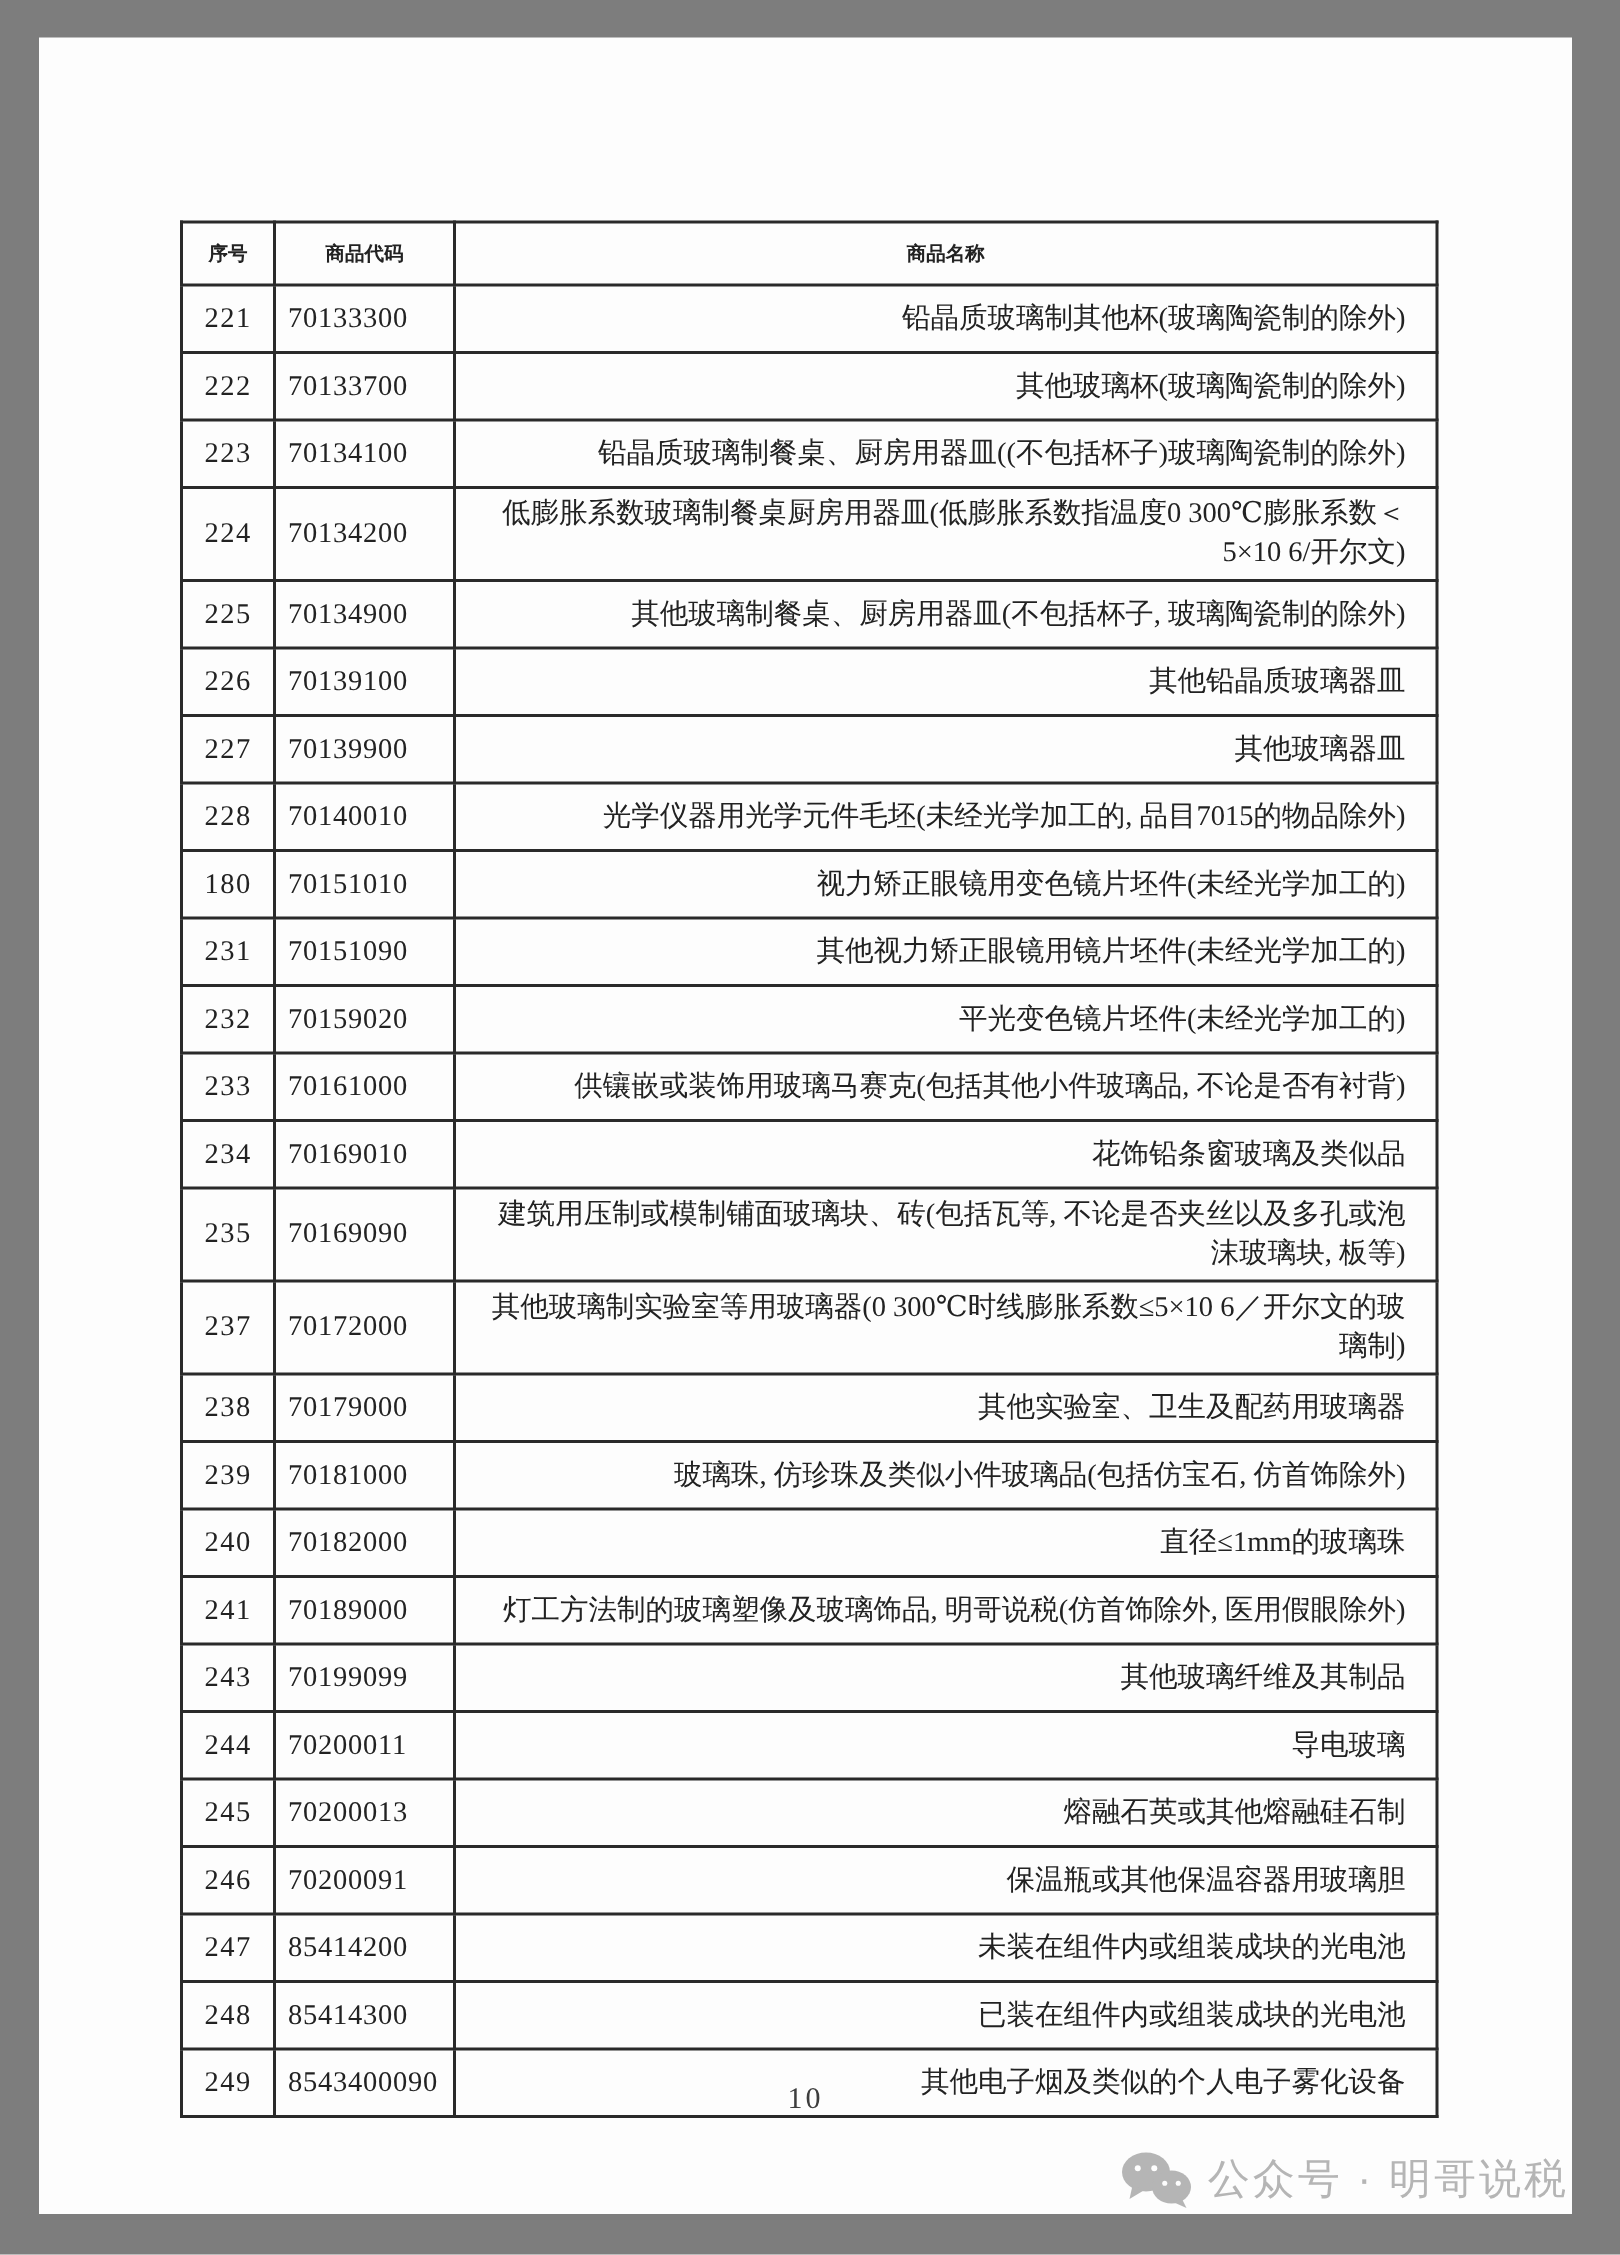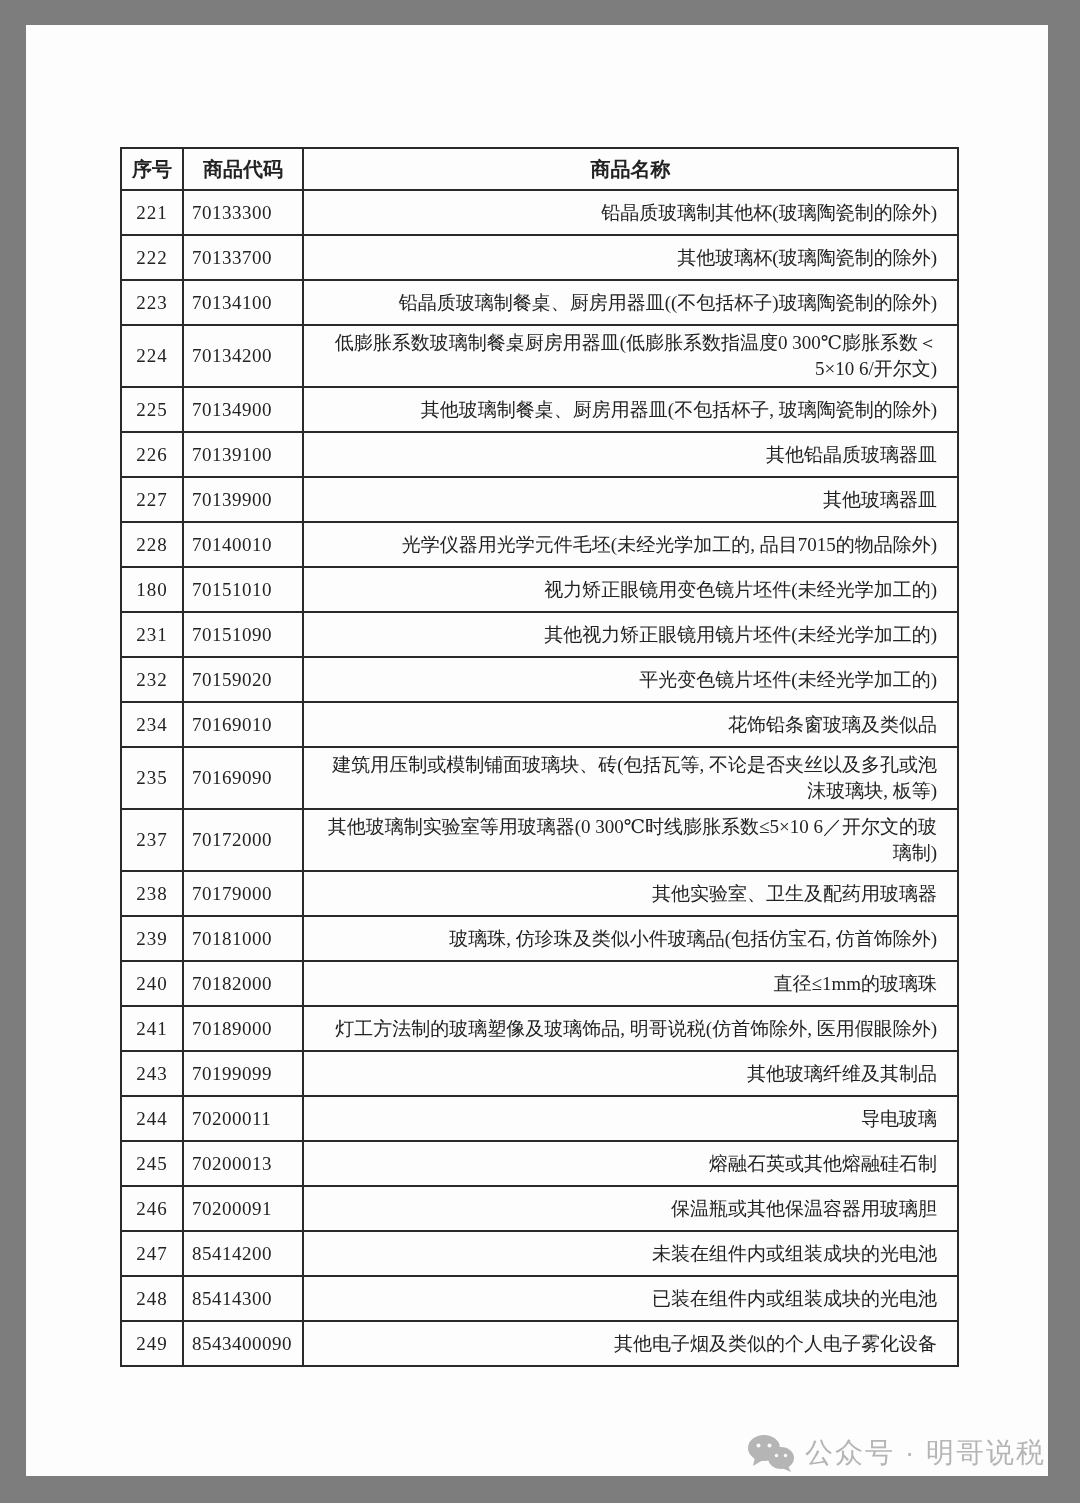--- a/index.html
+++ b/index.html
@@ -35,21 +35,21 @@
   .doc-table col.c-name { width: 655px; }
   .doc-table th, .doc-table td {
     border: 2px solid #2a2a2a;
     color: #222222;
     font-size: 19px;
     vertical-align: middle;
   }
   .doc-table thead th {
     height: 36px;
     font-weight: bold;
-    font-size: 20px;
+    font-size: 13px;
     text-align: center;
     padding: 2px 4px;
   }
   .doc-table td { height: 35px; line-height: 26px; }
   .doc-table td.cell-no   { text-align: center; letter-spacing: 1px; }
   .doc-table td.cell-code { text-align: left; padding: 2px 4px 2px 8px; letter-spacing: 0.5px; }
   .doc-table td.cell-name { text-align: right; padding: 4px 20px; }
   .page-number {
     position: absolute;
     left: 0;
@@ -146,20 +146,25 @@
         <td class="cell-no">231</td>
         <td class="cell-code">70151090</td>
         <td class="cell-name">其他视力矫正眼镜用镜片坯件(未经光学加工的)</td>
       </tr>
         <tr>
         <td class="cell-no">232</td>
         <td class="cell-code">70159020</td>
         <td class="cell-name">平光变色镜片坯件(未经光学加工的)</td>
       </tr>
         <tr>
+        <td class="cell-no">233</td>
+        <td class="cell-code">70161000</td>
+        <td class="cell-name">供镶嵌或装饰用玻璃马赛克(包括其他小件玻璃品, 不论是否有衬背)</td>
+      </tr>
+        <tr>
         <td class="cell-no">234</td>
         <td class="cell-code">70169010</td>
         <td class="cell-name">花饰铅条窗玻璃及类似品</td>
       </tr>
         <tr>
         <td class="cell-no">235</td>
         <td class="cell-code">70169090</td>
         <td class="cell-name">建筑用压制或模制铺面玻璃块、砖(包括瓦等, 不论是否夹丝以及多孔或泡沫玻璃块, 板等)</td>
       </tr>
         <tr>
@@ -218,20 +223,21 @@
         <td class="cell-name">已装在组件内或组装成块的光电池</td>
       </tr>
         <tr>
         <td class="cell-no">249</td>
         <td class="cell-code">8543400090</td>
         <td class="cell-name">其他电子烟及类似的个人电子雾化设备</td>
       </tr>
       </tbody>
   </table>
 
+  <div class="page-number">10</div>
 
   <div class="watermark">
     <svg class="wechat-icon" viewBox="0 0 48 38" xmlns="http://www.w3.org/2000/svg">
       <ellipse cx="17" cy="14" rx="16" ry="13" fill="#b5b5b5"></ellipse>
       <polygon points="8,23 6,32 16,26" fill="#b5b5b5"></polygon>
       <circle cx="11.5" cy="11.5" r="2" fill="#fdfdfd"></circle>
       <circle cx="22.5" cy="11.5" r="2" fill="#fdfdfd"></circle>
       <ellipse cx="34" cy="24" rx="13" ry="11" fill="#b5b5b5"></ellipse>
       <polygon points="41,32 44,38 35,34" fill="#b5b5b5"></polygon>
       <circle cx="29.5" cy="21.5" r="1.7" fill="#fdfdfd"></circle>

